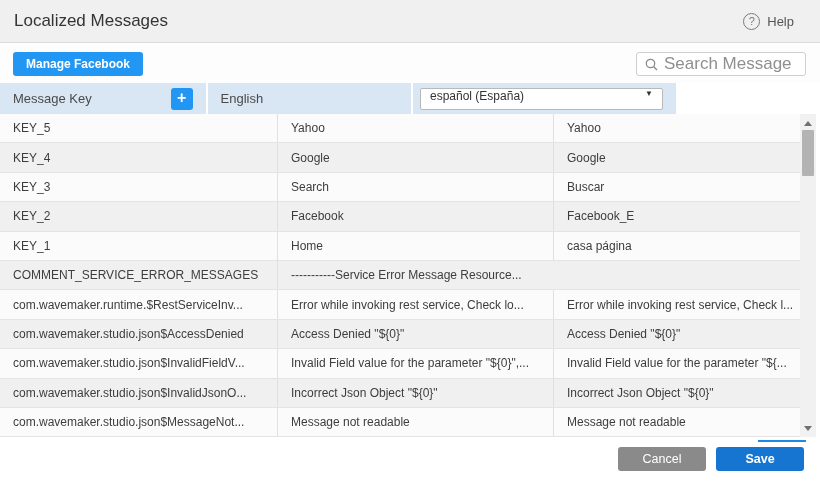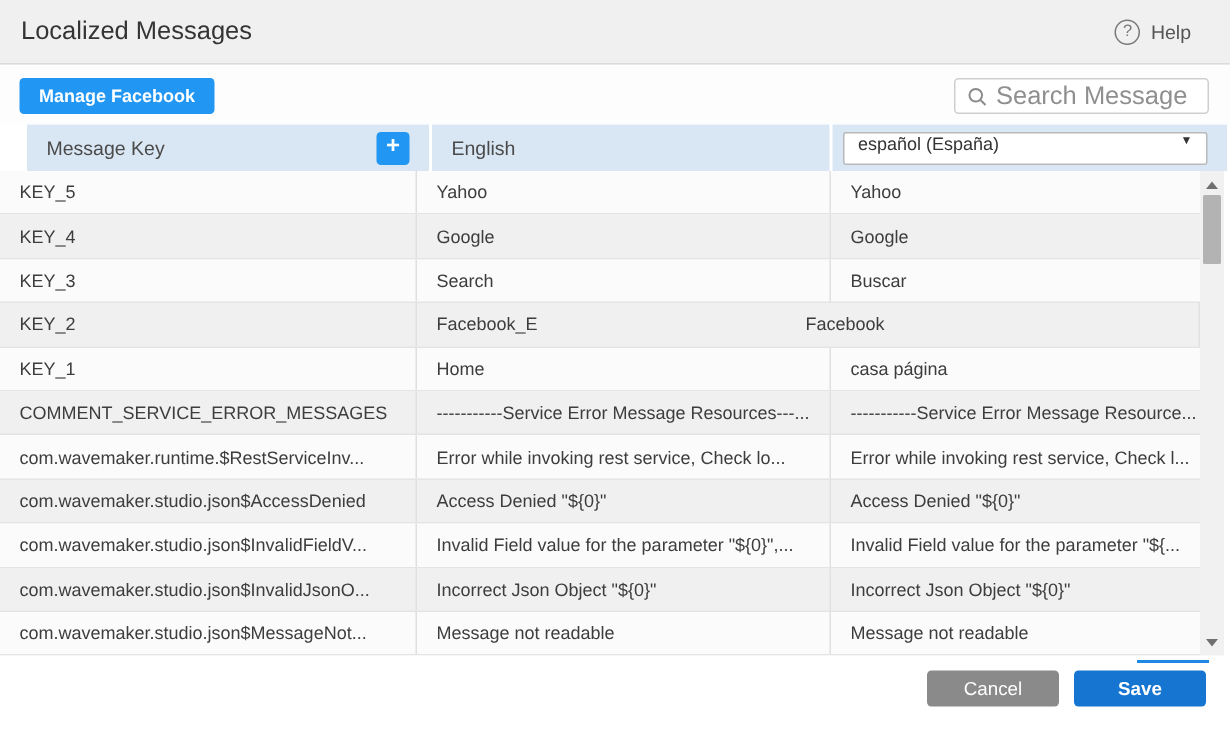--- a/index.html
+++ b/index.html
@@ -27,22 +27,22 @@
     background:#2196f3; font-size:12px; font-weight:bold; }
   .searchbox { position:absolute; right:14px; top:8px; width:170px; height:24px;
     background:#fff; border:1px solid #cfcfcf; border-radius:3px;
     display:flex; align-items:center; padding:0 8px; gap:6px; }
   .searchbox svg { flex:none; }
   .searchbox input { border:none; outline:none; width:100%; font-size:17px;
     color:#333; font-family:inherit; background:transparent; }
   .searchbox input::placeholder { color:#8f8f8f; }
 
   
-  .thead { position:absolute; top:83px; left:0; width:818px; height:31px;
-    display:flex; background:#fff;padding-left:18px; }
+  .thead { position:absolute; top:83px; left:0; width:676px; height:31px;
+    display:flex; background:#fff; }
   .th { background:#d9e7f5; height:31px; display:flex; align-items:center;
     padding:0 13px; font-size:13px; color:#4a4a4a; }
   .th-key { width:277px; margin-right:2px; }
   .th-eng { width:274px; margin-right:2px; }
   .th-lang { flex:1; }
   .btn-add { margin-left:auto; width:22px; height:22px; background:#2196f3;
     border-radius:3px; font-size:16px; font-weight:bold; padding-bottom:2px; }
   .lang-select { width:243px; height:22px; margin-left:-6px; background:#fff;
     border:1px solid #b9b9b9; border-radius:2px; display:flex; 
     padding:0 9px; font-size:12px; color:#333; cursor:pointer; }
@@ -132,31 +132,30 @@
         <div class="cell cell-english">Google</div>
         <div class="cell cell-spanish">Google</div>
       </div>
       <div class="row">
         <div class="cell cell-key">KEY_3</div>
         <div class="cell cell-english">Search</div>
         <div class="cell cell-spanish">Buscar</div>
       </div>
       <div class="row">
         <div class="cell cell-key">KEY_2</div>
+        <div class="cell cell-english">Facebook</div>
         <div class="cell cell-spanish">Facebook_E</div>
-        <div class="cell cell-english">Facebook</div>
       </div>
       <div class="row">
         <div class="cell cell-key">KEY_1</div>
         <div class="cell cell-english">Home</div>
         <div class="cell cell-spanish">casa página</div>
       </div>
       <div class="row">
         <div class="cell cell-key">COMMENT_SERVICE_ERROR_MESSAGES</div>
-        <div class="cell cell-english">-----------Service Error Message Resources---...</div>
         <div class="cell cell-spanish">-----------Service Error Message Resource...</div>
       </div>
       <div class="row">
         <div class="cell cell-key">com.wavemaker.runtime.$RestServiceInv...</div>
         <div class="cell cell-english">Error while invoking rest service, Check lo...</div>
         <div class="cell cell-spanish">Error while invoking rest service, Check l...</div>
       </div>
       <div class="row">
         <div class="cell cell-key">com.wavemaker.studio.json$AccessDenied</div>
         <div class="cell cell-english">Access Denied "${0}"</div>

